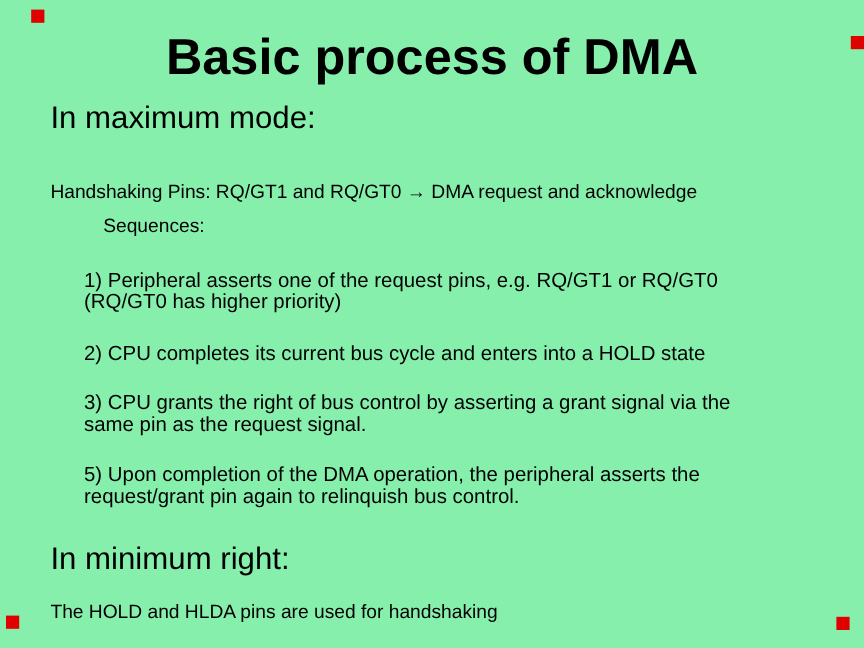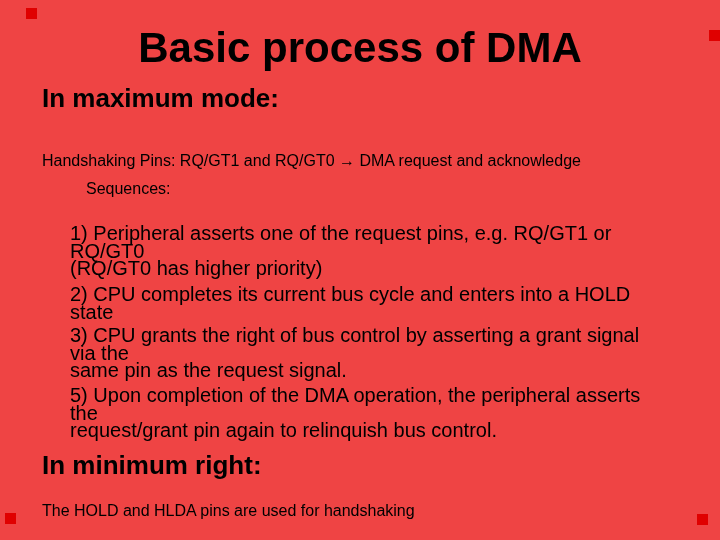--- a/index.html
+++ b/index.html
@@ -1,47 +1,47 @@
 <!DOCTYPE html>
 <html><head>
 <meta charset="utf-8">
 <style>
   html, body { margin: 0; padding: 0; background: #ffffff; }
   .slide {
     position: relative;
     width: 720px;
     height: 540px;
-    background: #ef4444;
+    background: #86efac;
     color: #000000;
     font-family: "Liberation Sans", "DejaVu Sans", sans-serif;
     overflow: hidden;
   }
   .abs { position: absolute; white-space: pre-line; }
   .title {
     top: 24px;
     left: 0;
     width: 720px;
     text-align: center;
     font-size: 42px;
     font-weight: bold;
     letter-spacing: 0px;
   }
   .heading {
     left: 42px;
     font-size: 26px;
-    font-weight: bold;
+    font-weight: normal;
   }
   .body-text {
     left: 42px;
     font-size: 16px;
     line-height: 17.5px;
   }
   .step {
     left: 70px;
-    font-size: 20px;
+    font-size: 17px;
     line-height: 17.5px;
     width: 600px;
   }
   .marker {
     position: absolute;
     width: 11px;
     height: 11px;
   }
 </style>
 </head>

